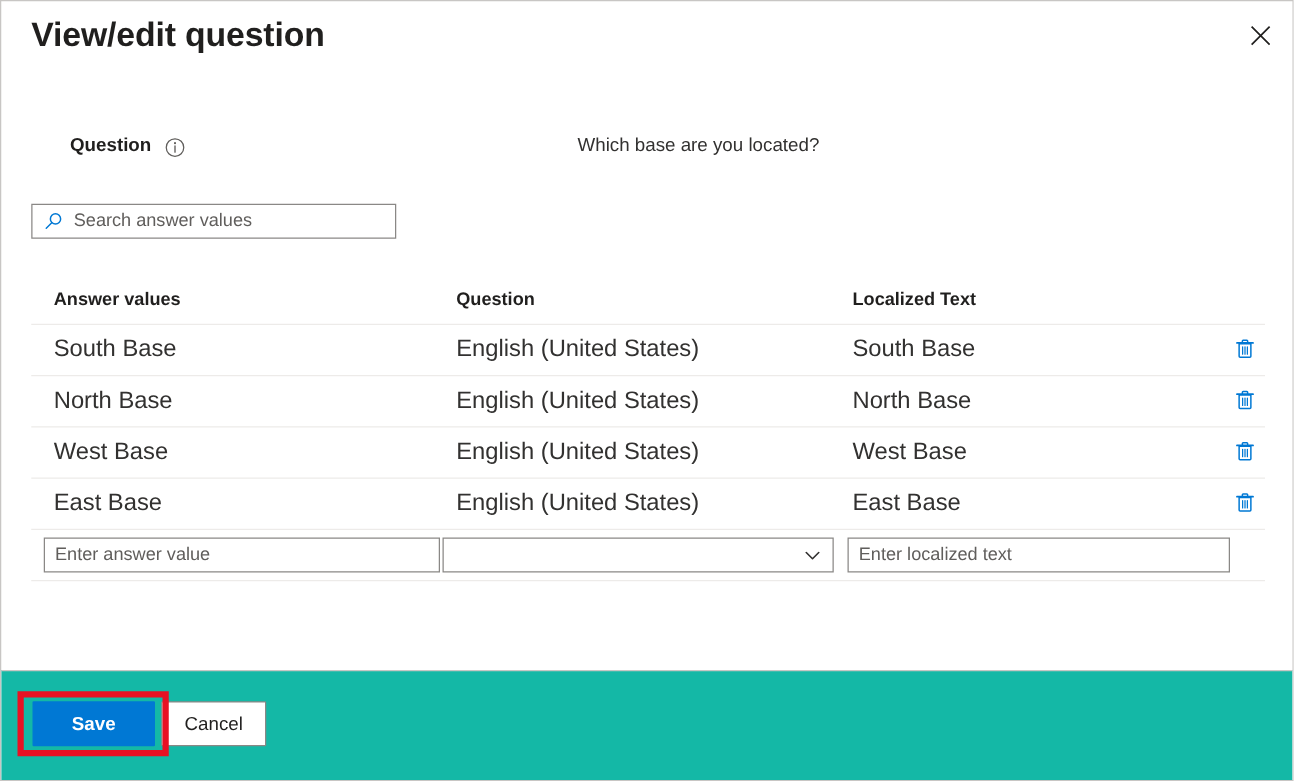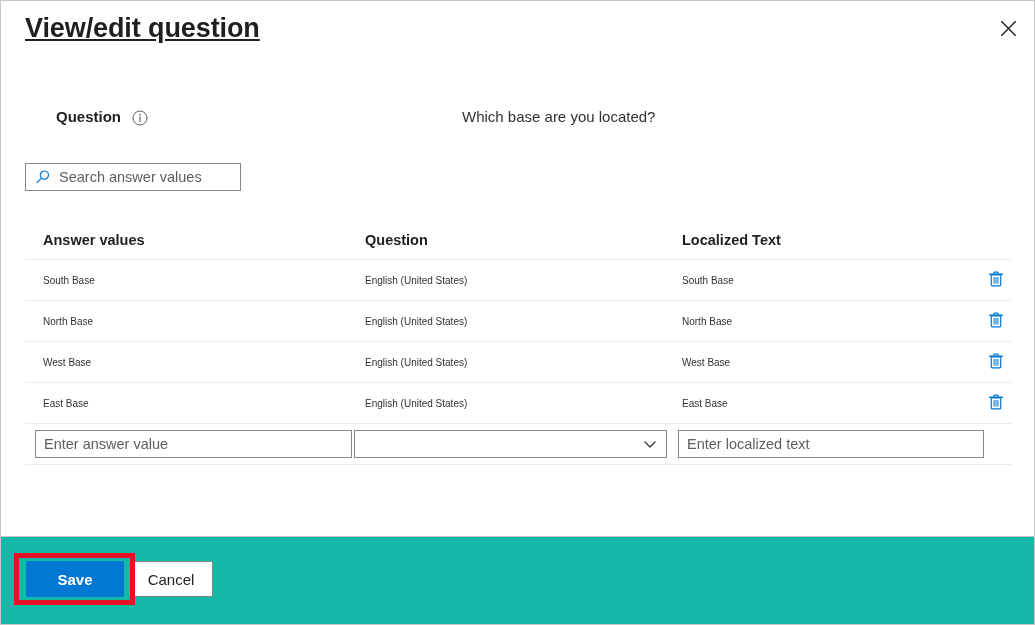--- a/index.html
+++ b/index.html
@@ -31,21 +31,20 @@
   }
   .panel-title {
     position: absolute;
     left: 24px;
     top: 12px;
     font-size: 27px;
     font-weight: 600;
     color: #201f1e;
     letter-spacing: -0.1px;
     white-space: nowrap;
-    text-decoration: underline;
   }
   .close-btn {
     position: absolute;
     right: 6px;
     top: 7px;
     width: 40px;
     height: 40px;
     display: flex;
     align-items: center;
     justify-content: center;
@@ -97,21 +96,21 @@
     font-size: 15px;
     color: #323130;
     white-space: nowrap;
   }
 
   
   .search-box {
     position: absolute;
     left: 24px;
     top: 90px;
-    width: 216px;
+    width: 292px;
     height: 28px;
     border: 1px solid #8a8886;
     box-sizing: border-box;
     background: #fff;
     display: flex;
     align-items: center;
     cursor: text;
   }
   .search-icon {
     width: 16px;
@@ -150,21 +149,21 @@
     position: relative;
     height: 40px;
     border-bottom: 1px solid #edebe9;
   }
   .cell {
     position: absolute;
     top: 0;
     height: 100%;
     display: flex;
     align-items: center;
-    font-size: 10px;
+    font-size: 19px;
     color: #323130;
     white-space: nowrap;
   }
   .th-row .cell {
     font-weight: 700;
     color: #201f1e;
     font-size: 14.5px;
   }
   .col-answer  { left: 18px;  width: 320px; }
   .col-lang    { left: 340px; width: 300px; }

